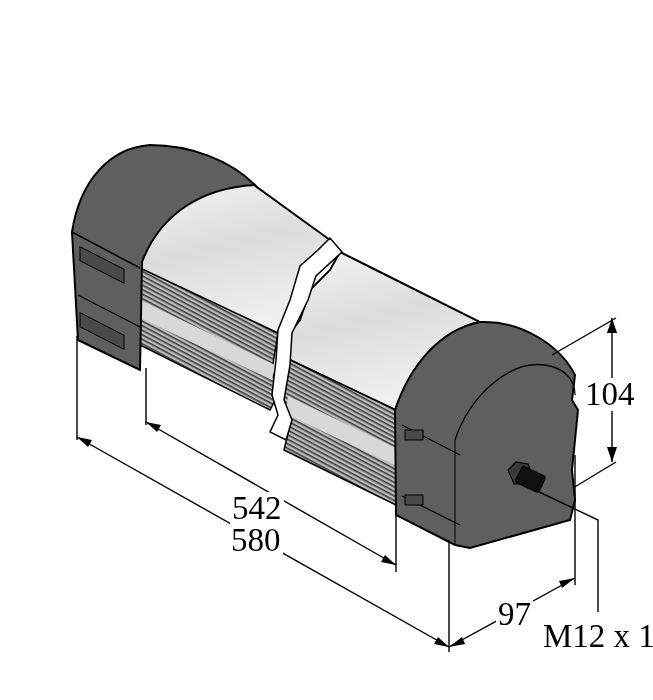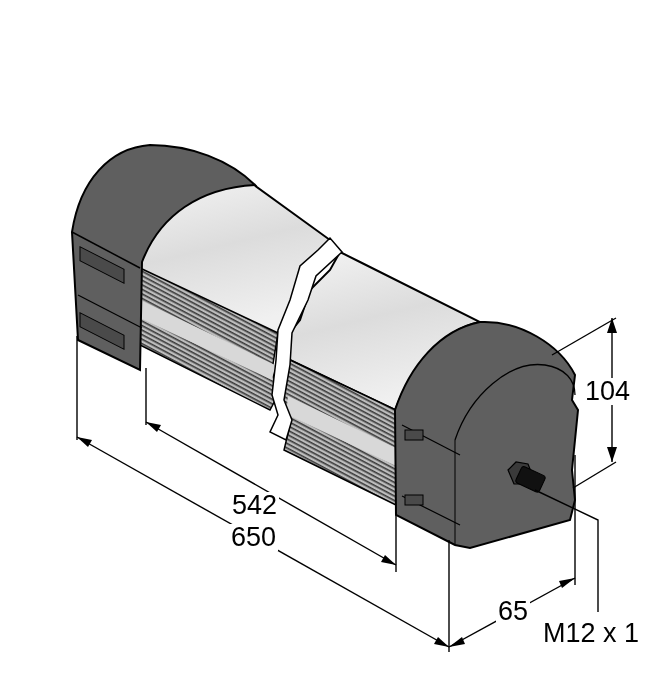--- a/index.html
+++ b/index.html
@@ -1,18 +1,18 @@
 <!DOCTYPE html>
 <html><head>
   <meta charset="utf-8">
   <style>
     html, body { margin: 0; padding: 0; background: #ffffff; }
     body { width: 653px; height: 700px; overflow: hidden; position: relative; font-family: "DejaVu Sans", sans-serif; }
     #drawing { position: absolute; left: 0; top: 0; width: 653px; height: 700px; }
-    .dim-label { position: absolute; font-family: Liberation Sans, sans-serif; font-size: 27px; color: #000; line-height: 1; background: #fff; padding: 0 2px; white-space: nowrap; }
+    .dim-label { position: absolute; font-family: Liberation Serif, serif; font-size: 33px; color: #000; line-height: 1; background: #fff; padding: 0 2px; white-space: nowrap; }
   </style>
 </head>
 <body>
 
 <svg id="drawing" viewBox="0 0 653 700" xmlns="http://www.w3.org/2000/svg">
   <defs>
     <linearGradient id="bodyGrad" x1="0" y1="0" x2="0.3" y2="1">
       <stop offset="0" stop-color="#f4f4f4"></stop>
       <stop offset="0.5" stop-color="#dcdcdc"></stop>
       <stop offset="1" stop-color="#f0f0f0"></stop>
@@ -90,15 +90,15 @@
     <polygon points="396,565 381,562 385,555"></polygon>
     <polygon points="449,647 462,637 465,644"></polygon>
     <polygon points="575,578 562,588 559,581"></polygon>
     <polygon points="612,318 607,333 617,333"></polygon>
     <polygon points="612,462 607,447 617,447"></polygon>
   </g>
 </svg>
 
 <div class="dim-label" style="left:583px; top:378px;">104</div>
 <div class="dim-label" style="left:230px; top:492px;">542</div>
-<div class="dim-label" style="left:229px; top:524px;">650</div>
-<div class="dim-label" style="left:496px; top:598px;">65</div>
+<div class="dim-label" style="left:229px; top:524px;">580</div>
+<div class="dim-label" style="left:496px; top:598px;">97</div>
 <div class="dim-label" style="left:541px; top:620px;">M12 x 1</div>
 
 </body></html>

